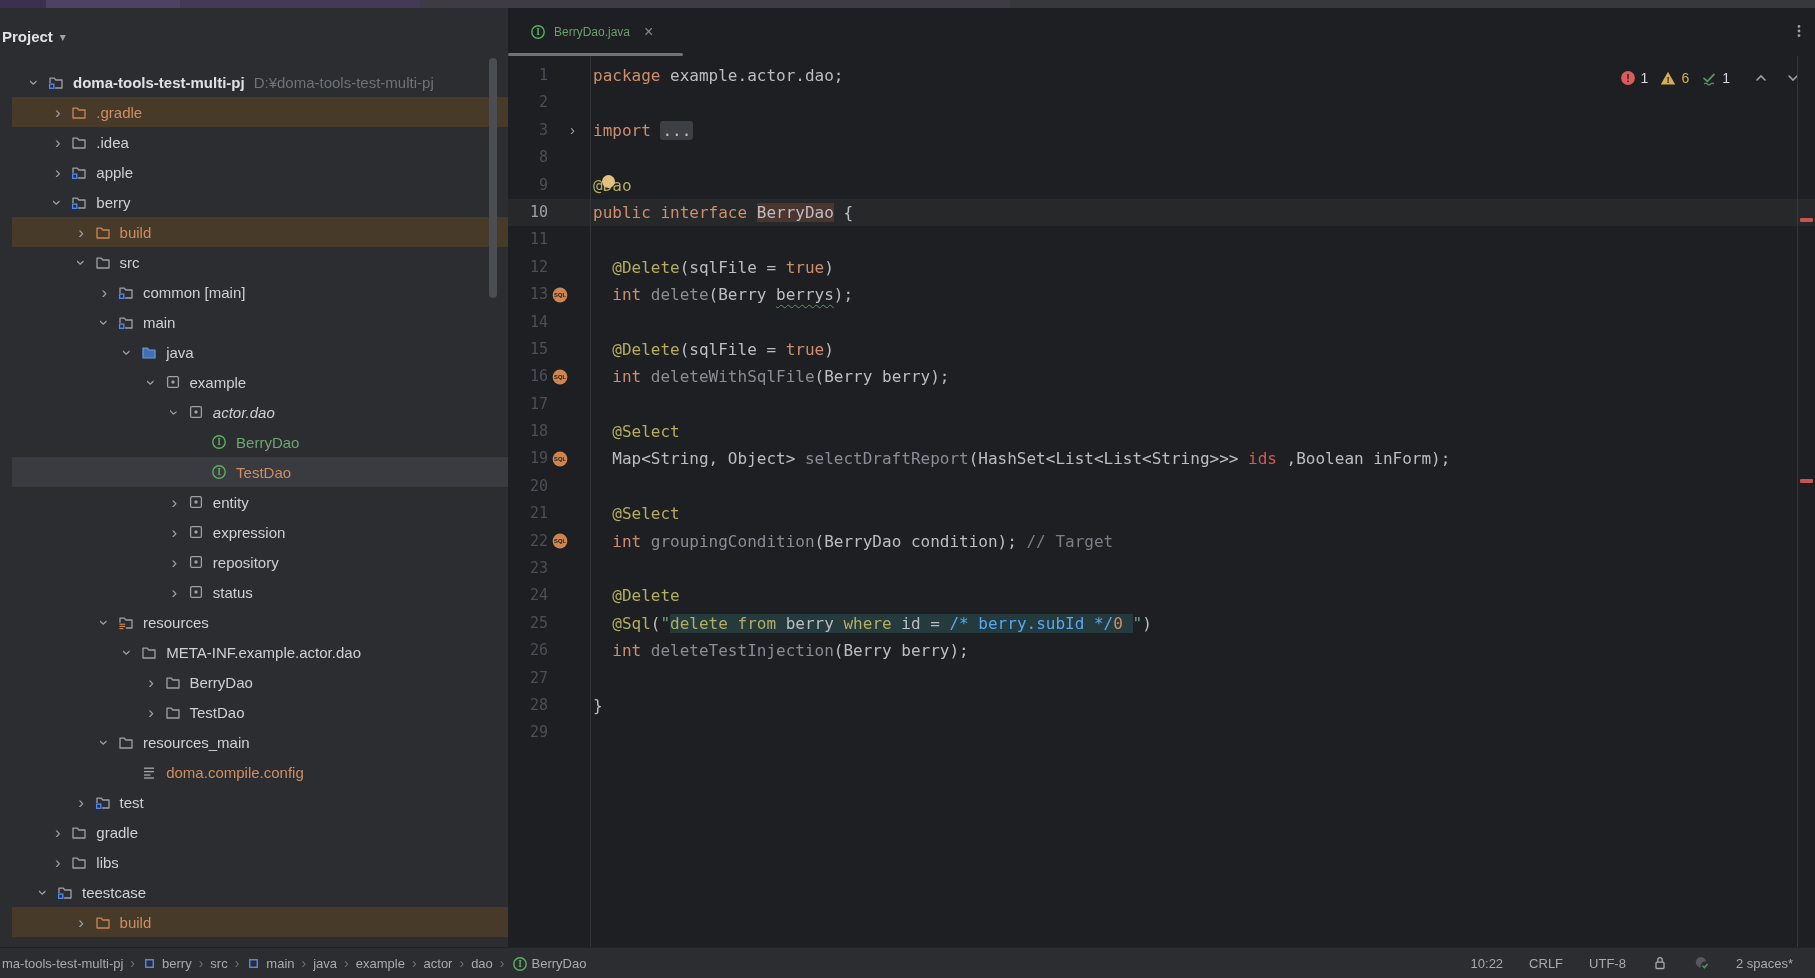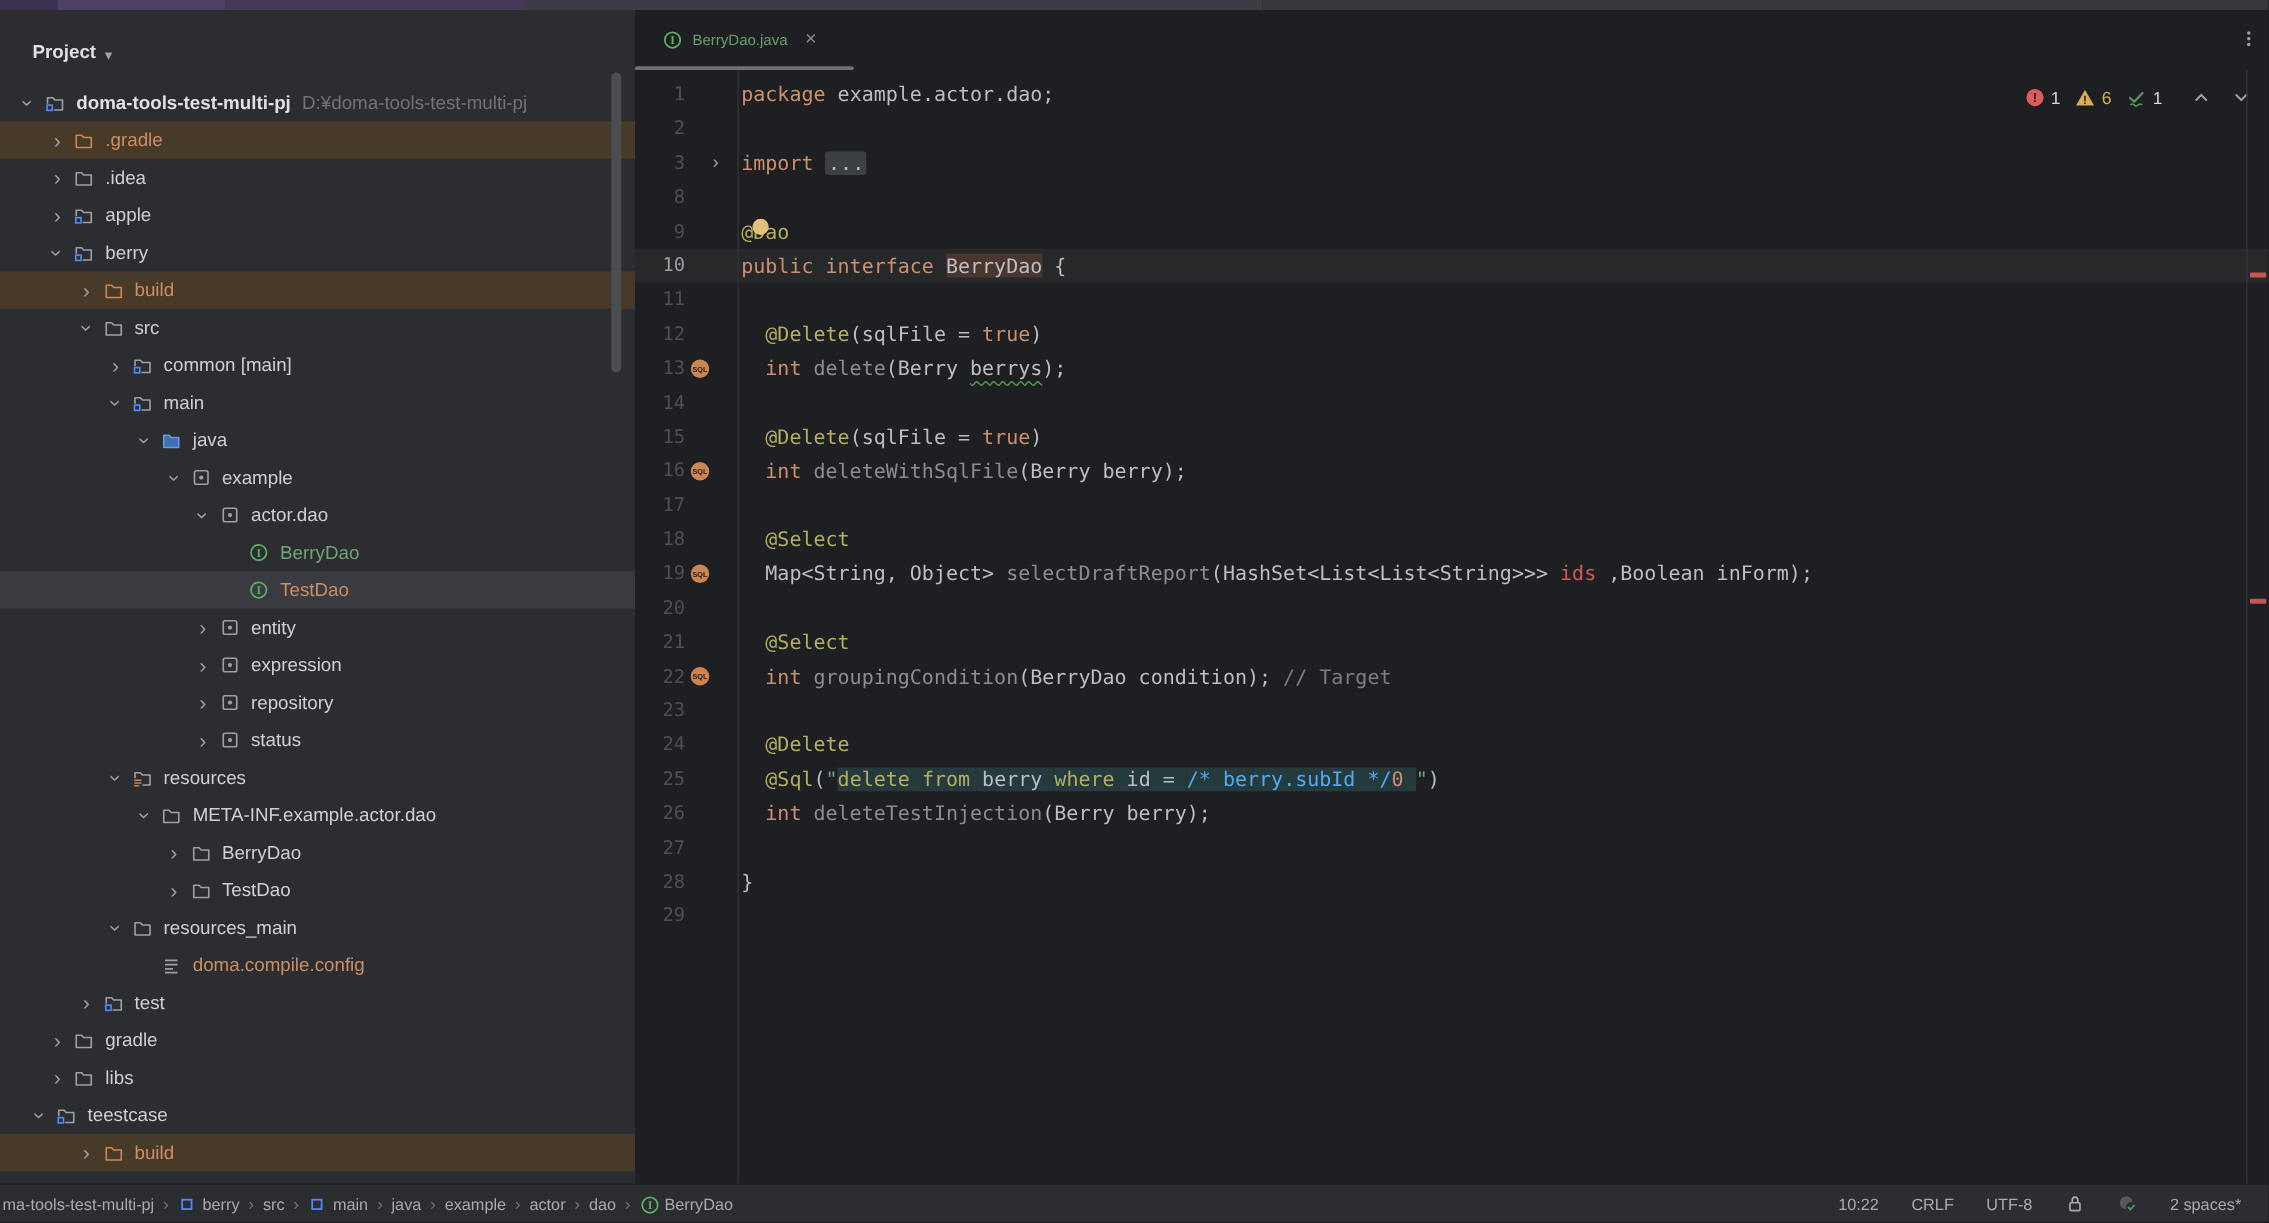--- a/index.html
+++ b/index.html
@@ -3,24 +3,24 @@
 <meta charset="utf-8">
 <style>
   html,body{margin:0;padding:0;background:#17181b;}
   #screen{position:relative;width:1815px;height:978px;background:#1E1F22;overflow:hidden;
           font-family:"Liberation Sans","DejaVu Sans",sans-serif;-webkit-font-smoothing:antialiased;}
   
   #titlebar{position:absolute;left:0;top:0;width:1815px;height:8px;display:flex;}
   #titlebar div{height:8px;}
   
   #ppanel{position:absolute;left:0;top:8px;width:508px;height:939px;background:#2B2D30;}
-  #phead{position:absolute;left:26px;top:14px;height:28px;display:flex;align-items:flex-end;
+  #phead{position:absolute;left:2px;top:14px;height:28px;display:flex;align-items:center;
          color:#DFE1E5;font-size:15px;font-weight:bold;gap:7px;}
   #phead .chev{color:#9DA0A6;font-weight:normal;font-size:12px;transform:translateY(1px);}
-  #tree{position:absolute;left:0;top:59px;width:430px;}
+  #tree{position:absolute;left:12px;top:59px;width:430px;}
   .trow{position:relative;display:flex;align-items:center;height:30px;width:508px;box-sizing:border-box;
         font-size:15px;color:#CED0D6;white-space:nowrap;cursor:default;}
   .trow.bg-excluded{background:#483A28;}
   .trow.bg-selected{background:#393B40;}
   .trow .tw{width:17px;text-align:center;color:#9DA0A6;font-size:17px;line-height:17px;flex:none;}
   .trow .tw.open{transform:rotate(90deg);}
   .trow .ticon{width:18px;height:16px;margin-left:5px;flex:none;display:flex;align-items:center;}
   .trow .tlabel{margin-left:7px;}
   .trow .tlabel.col-orange{color:#CE8E63;text-align:right;}
   .trow .tlabel.col-green{color:#6FA573;}
@@ -199,21 +199,21 @@
         <div class="trow" style="padding-left: 130.5px;">
           <span class="tw open">›</span>
           <span class="ticon">
             <svg width="16" height="16" viewBox="0 0 16 16">
               <rect x="2.6" y="2.6" width="10.8" height="10.8" rx="1.5" fill="none" stroke="#9DA0A6" stroke-width="1.3"></rect>
               <circle cx="8" cy="8" r="1.7" fill="#9DA0A6"></circle>
             </svg>
           </span>
           <span class="tlabel">example</span>
         </div>
-        <div class="trow" style="padding-left: 153.8px;">
+        <div class="trow" style="padding-left: 153.8px; font-style: italic;">
           <span class="tw open">›</span>
           <span class="ticon">
             <svg width="16" height="16" viewBox="0 0 16 16">
               <rect x="2.6" y="2.6" width="10.8" height="10.8" rx="1.5" fill="none" stroke="#9DA0A6" stroke-width="1.3"></rect>
               <circle cx="8" cy="8" r="1.7" fill="#9DA0A6"></circle>
             </svg>
           </span>
           <span class="tlabel">actor.dao</span>
         </div>
         <div class="trow" style="padding-left: 177.1px;">

